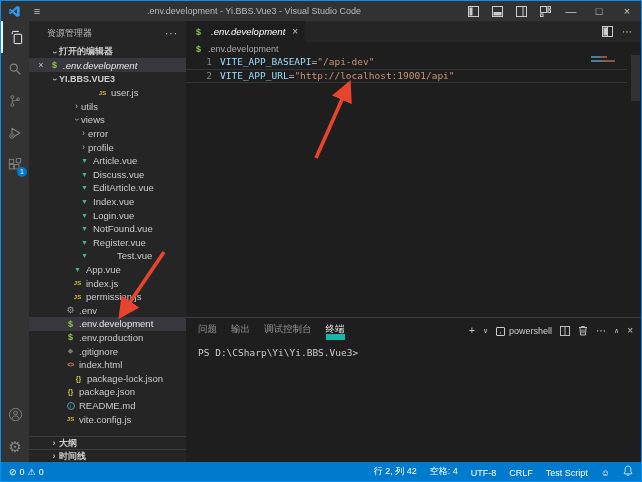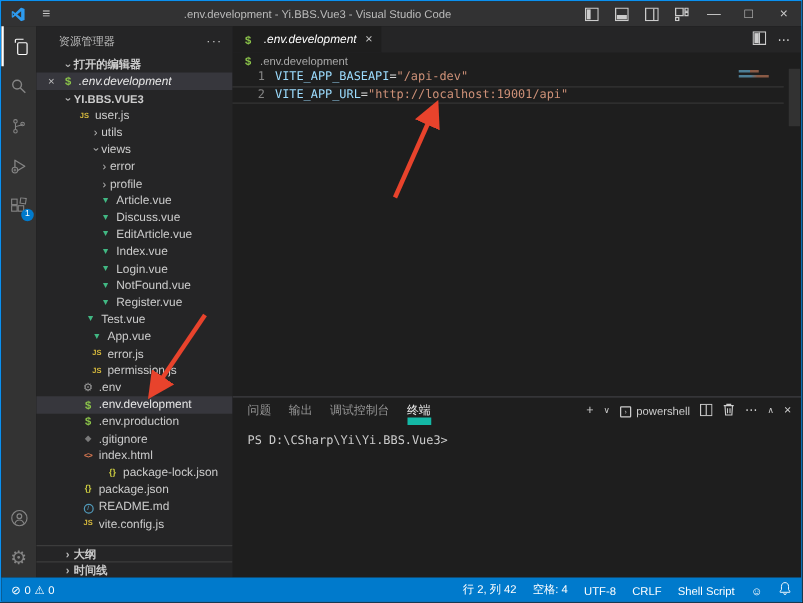--- a/index.html
+++ b/index.html
@@ -90,21 +90,21 @@
   .cur-line { position:absolute; left:0; right:14px; top:14px; height:14px;
     border-top:1px solid rgba(255,255,255,0.10); border-bottom:1px solid rgba(255,255,255,0.10); }
   .minimap { position:absolute; top:1px; right:24px; width:26px; }
   .mm-line { height:2px; margin-bottom:2px; }
   .mm-1 { width:16px; background:linear-gradient(90deg,#4d7e96 55%, #8a5a45 45%); }
   .mm-2 { width:24px; background:linear-gradient(90deg,#4d7e96 38%, #8a5a45 62%); }
   .scroll-thumb { position:absolute; top:0; right:1px; width:9px; height:46px; background:rgba(121,121,121,0.22); }
 
   
   .panel { height:145px; border-top:1px solid #3e3e42; display:flex; flex-direction:column; flex-shrink:0; }
-  .panel-head { height:22px; display:flex; align-items:center; padding:0 8px 0 12px; }
+  .panel-head { height:22px; display:flex; align-items:flex-end; padding:0 8px 0 12px; }
   .panel-tabs { display:flex; gap:14px; font-size:9.5px; color:#969696; }
   .panel-tab { height:22px; line-height:22px; }
   .panel-tab.active { color:#e7e7e7; border-bottom:6px solid #14b8a6; }
   .panel-actions { margin-left:auto; display:flex; align-items:center; gap:8px; color:#cccccc; }
   .pa-glyph { font-size:10px; line-height:10px; }
   .pa-small { font-size:7px; }
   .ps-box { width:9px; height:9px; border:1px solid #cccccc; border-radius:1px; font-size:5.5px;
     line-height:8px; text-align:center; display:inline-block; }
   .shell-label { font-size:9px; color:#cccccc; margin-left:-4px; }
   .terminal { flex:1; padding:7px 0 0 12px; font-family:"DejaVu Sans Mono", monospace;
@@ -235,21 +235,21 @@
         <span class="fi fi-env">$</span>
         <span class="oe-name">.env.development</span>
       </div>
 
       <div class="section-row proj-row">
         <span class="chev"><span class="chev-g open">›</span></span>
         <span>YI.BBS.VUE3</span>
       </div>
 
       <div class="tree" id="file-tree">
-          <div class="tree-item" style="padding-left: 33px;">
+          <div class="tree-item" style="padding-left: 68px;">
             <span class="fi fi-js">JS</span>
             <span>user.js</span>
           </div>
           <div class="tree-item" style="padding-left: 43px;">
             <span class="chev-g">›</span>
             <span>utils</span>
           </div>
           <div class="tree-item" style="padding-left: 43px;">
             <span class="chev-g open">›</span>
             <span>views</span>
@@ -283,31 +283,31 @@
             <span>Login.vue</span>
           </div>
           <div class="tree-item" style="padding-left: 50px;">
             <span class="fi fi-vue">▼</span>
             <span>NotFound.vue</span>
           </div>
           <div class="tree-item" style="padding-left: 50px;">
             <span class="fi fi-vue">▼</span>
             <span>Register.vue</span>
           </div>
-          <div class="tree-item" style="padding-left: 38px;">
+          <div class="tree-item" style="padding-left: 50px; gap: 24px;">
             <span class="fi fi-vue">▼</span>
             <span>Test.vue</span>
           </div>
           <div class="tree-item" style="padding-left: 43px;">
             <span class="fi fi-vue">▼</span>
             <span>App.vue</span>
           </div>
           <div class="tree-item" style="padding-left: 43px;">
             <span class="fi fi-js">JS</span>
-            <span>error.js</span>
+            <span>index.js</span>
           </div>
           <div class="tree-item" style="padding-left: 43px;">
             <span class="fi fi-js">JS</span>
             <span>permission.js</span>
           </div>
           <div class="tree-item" style="padding-left: 36px;">
             <span class="fi fi-gear">⚙</span>
             <span>.env</span>
           </div>
           <div class="tree-item selected" style="padding-left: 36px;">
@@ -319,21 +319,21 @@
             <span>.env.production</span>
           </div>
           <div class="tree-item" style="padding-left: 36px;">
             <span class="fi fi-git">◆</span>
             <span>.gitignore</span>
           </div>
           <div class="tree-item" style="padding-left: 36px;">
             <span class="fi fi-html">&lt;&gt;</span>
             <span>index.html</span>
           </div>
-          <div class="tree-item" style="padding-left: 44px; justify-content: center;">
+          <div class="tree-item" style="padding-left: 44px;">
             <span class="fi fi-json">{}</span>
             <span>package-lock.json</span>
           </div>
           <div class="tree-item" style="padding-left: 36px;">
             <span class="fi fi-json">{}</span>
             <span>package.json</span>
           </div>
           <div class="tree-item" style="padding-left: 36px;">
             <span class="fi fi-md"><span class="circ">i</span></span>
             <span>README.md</span>
@@ -440,21 +440,21 @@
         <span>0</span>
         <span class="sb-ic">⚠</span>
         <span>0</span>
       </span>
     </div>
     <div class="sb-right">
       <span>行 2, 列 42</span>
       <span>空格: 4</span>
       <span>UTF-8</span>
       <span>CRLF</span>
-      <span>Shell Script</span>
+      <span>Test Script</span>
       <span>☺</span>
       <span>
         <svg width="10" height="11" viewBox="0 0 12 13">
             <path d="M6 1.2c-2.1 0-3.4 1.6-3.4 3.6v3L1.4 9.6v0.9h9.2v-0.9L9.4 7.8v-3c0-2-1.3-3.6-3.4-3.6z" fill="none" stroke="#ffffff" stroke-width="0.9"></path>
             <path d="M4.8 11.4a1.2 1.2 0 0 0 2.4 0" fill="none" stroke="#ffffff" stroke-width="0.9"></path>
           </svg>
       </span>
     </div>
   </div>
 

